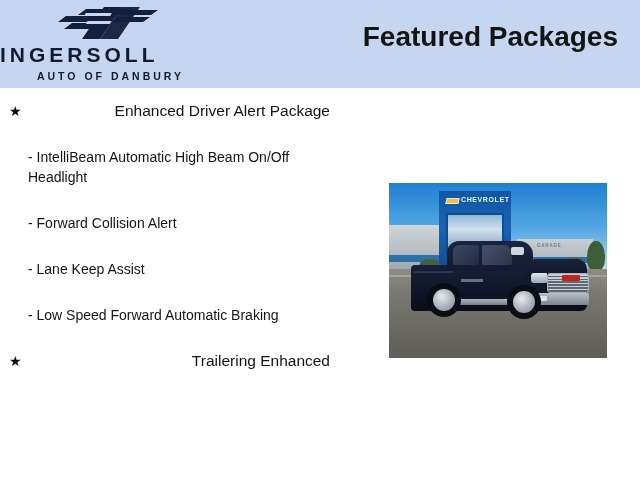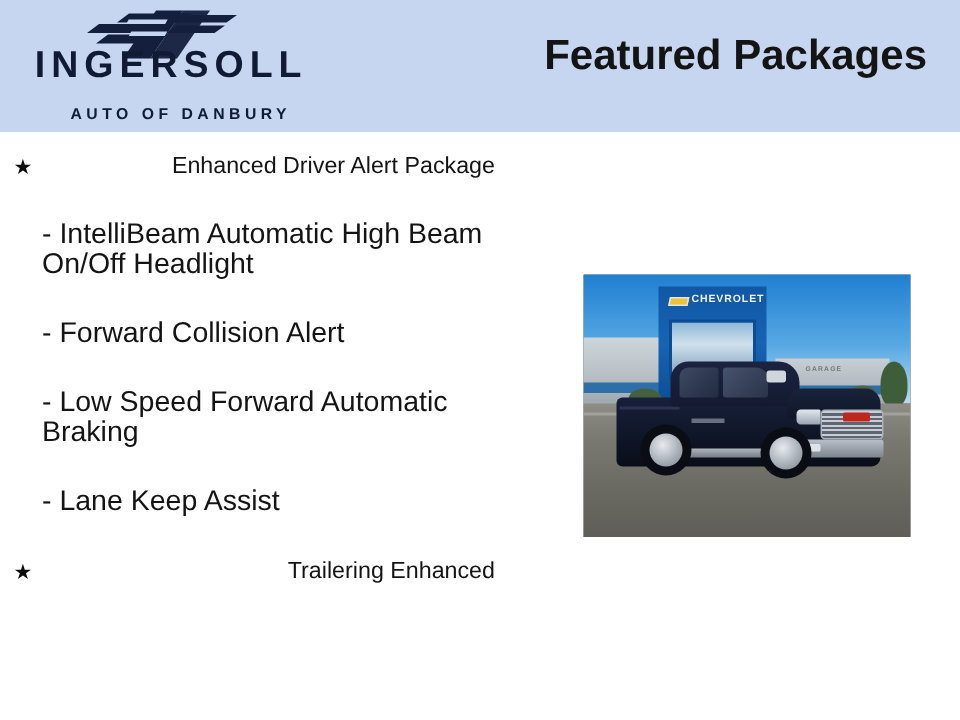--- a/index.html
+++ b/index.html
@@ -37,34 +37,34 @@
     position: absolute;
     left: 52px;
     top: 3px;
     width: 110px;
     height: 36px;
   }
 
   #logo-wordmark {
     position: absolute;
     left: 0px;
-    top: 26px;
+    top: 38px;
     width: 205px;
-    text-align: right;
-    font-size: 25px;
+    text-align: left;
+    font-size: 21px;
     font-weight: bold;
     letter-spacing: 4.0px;
     color: #101a33;
     line-height: 30px;
     white-space: nowrap;
   }
 
   #logo-tagline {
     position: absolute;
-    left: 18px;
+    left: 8px;
     top: 68px;
     width: 205px;
     text-align: center;
     font-size: 10.5px;
     font-weight: bold;
     letter-spacing: 3.0px;
     color: #101a33;
     line-height: 12px;
     white-space: nowrap;
   }
@@ -118,21 +118,21 @@
     position: absolute;
     left: 9px;
     top: 0px;
     font-size: 14px;
     line-height: 20px;
     color: #0d0d0d;
   }
 
   .feature-text {
     display: block;
-    font-size: 19px;
+    font-size: 14px;
     line-height: 20px;
     color: #141414;
     max-width: 300px;
   }
 
   .feature-item.level-main .feature-text {
     font-size: 15.5px;
     text-align: right;
   }
 
@@ -373,24 +373,24 @@
         <span class="bullet-star">★</span>
         <span class="feature-text">Enhanced Driver Alert Package</span>
       </div>
       <div class="feature-item level-sub">
         <span class="feature-text">- IntelliBeam Automatic High Beam On/Off Headlight</span>
       </div>
       <div class="feature-item level-sub">
         <span class="feature-text">- Forward Collision Alert</span>
       </div>
       <div class="feature-item level-sub">
+        <span class="feature-text">- Lane Keep Assist</span>
+      </div>
+      <div class="feature-item level-sub">
         <span class="feature-text">- Low Speed Forward Automatic Braking</span>
-      </div>
-      <div class="feature-item level-sub">
-        <span class="feature-text">- Lane Keep Assist</span>
       </div>
       <div class="feature-item level-main">
         <span class="bullet-star">★</span>
         <span class="feature-text">Trailering Enhanced</span>
       </div>
     </div>
 
   <div id="vehicle-photo">
     <div class="ph-sky"></div>
     <div class="ph-bldg-left"></div>

